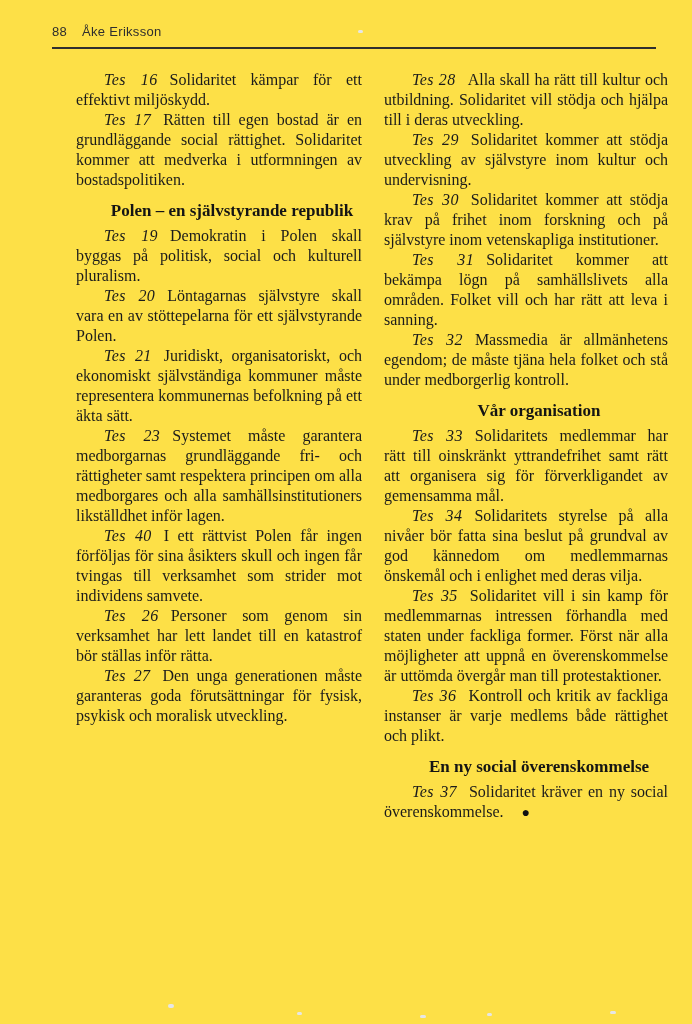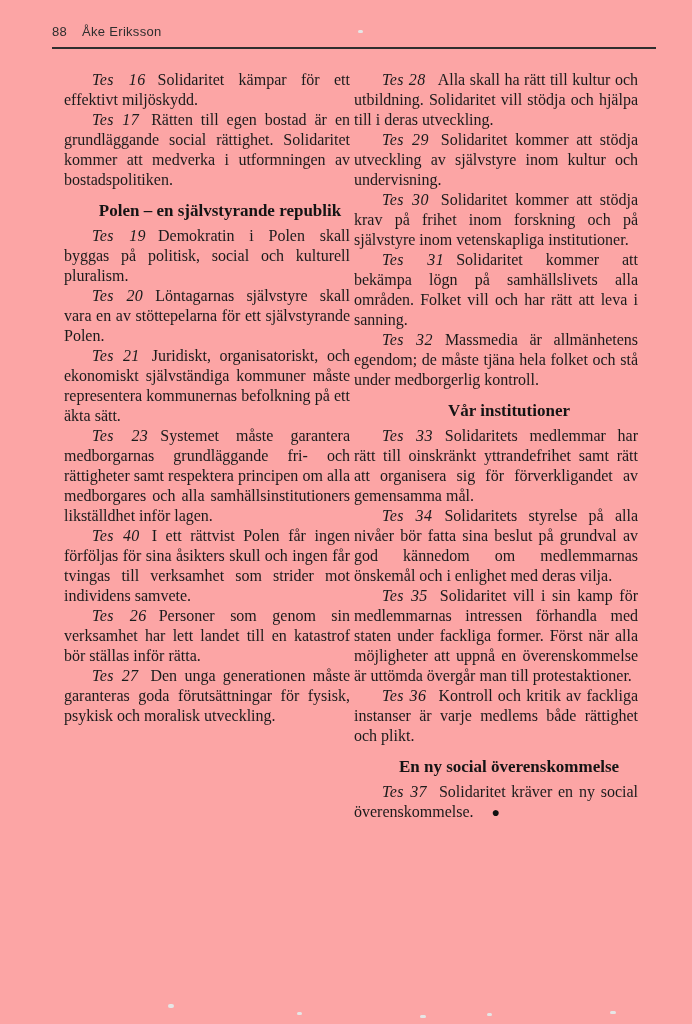--- a/index.html
+++ b/index.html
@@ -30,23 +30,23 @@
     position: absolute;
     top: 47px;
     left: 52px;
     width: 604px;
     height: 2px;
     background: #2f2f2f;
   }
   .columns {
     position: absolute;
     top: 70px;
-    left: 64px;
+    left: 76px;
     display: flex;
-    gap: 4px;
+    gap: 22px;
   }
   .col { display: block; }
   .col-left  { width: 286px; }
   .col-right { width: 284px; }
   p.thesis {
     margin: 0;
     font-size: 16px;
     line-height: 20px;
     text-align: justify;
     text-indent: 28px;
@@ -72,21 +72,21 @@
   }
   .speck {
     position: absolute;
     background: #e6e6e6;
     border-radius: 2px;
   }
 </style>
 </head>
 <body>
 
-<div class="page" style="background: #fca5a5; color: rgb(27, 27, 27);">
+<div class="page" style="background: #fde047; color: rgb(27, 27, 27);">
 
   <header class="running-header">
     <span class="page-number">88</span><span>Åke Eriksson</span>
   </header>
 
   <div class="header-rule" style="background: rgb(47, 47, 47);"></div>
 
   <main class="columns">
     <div class="col col-left">
         <p class="thesis"><span class="tes-label">Tes 16</span><span class="tes-text">Solidaritet kämpar för ett effektivt miljöskydd.</span></p>
@@ -99,21 +99,21 @@
         <p class="thesis"><span class="tes-label">Tes 40</span><span class="tes-text">I ett rättvist Polen får ingen förföljas för sina åsikters skull och ingen får tvingas till verksamhet som strider mot individens samvete.</span></p>
         <p class="thesis"><span class="tes-label">Tes 26</span><span class="tes-text">Personer som genom sin verksamhet har lett landet till en katastrof bör ställas inför rätta.</span></p>
         <p class="thesis"><span class="tes-label">Tes 27</span><span class="tes-text">Den unga generationen måste garanteras goda förutsättningar för fysisk, psykisk och moralisk utveckling.</span></p>
       </div>
     <div class="col col-right">
         <p class="thesis"><span class="tes-label">Tes 28</span><span class="tes-text">Alla skall ha rätt till kultur och utbildning. Solidaritet vill stödja och hjälpa till i deras utveckling.</span></p>
         <p class="thesis"><span class="tes-label">Tes 29</span><span class="tes-text">Solidaritet kommer att stödja utveckling av självstyre inom kultur och undervisning.</span></p>
         <p class="thesis"><span class="tes-label">Tes 30</span><span class="tes-text">Solidaritet kommer att stödja krav på frihet inom forskning och på självstyre inom vetenskapliga institutioner.</span></p>
         <p class="thesis"><span class="tes-label">Tes 31</span><span class="tes-text">Solidaritet kommer att bekämpa lögn på samhällslivets alla områden. Folket vill och har rätt att leva i sanning.</span></p>
         <p class="thesis"><span class="tes-label">Tes 32</span><span class="tes-text">Massmedia är allmänhetens egendom; de måste tjäna hela folket och stå under medborgerlig kontroll.</span></p>
-        <h2 class="section-heading">Vår institutioner</h2>
+        <h2 class="section-heading">Vår organisation</h2>
         <p class="thesis"><span class="tes-label">Tes 33</span><span class="tes-text">Solidaritets medlemmar har rätt till oinskränkt yttrandefrihet samt rätt att organisera sig för förverkligandet av gemensamma mål.</span></p>
         <p class="thesis"><span class="tes-label">Tes 34</span><span class="tes-text">Solidaritets styrelse på alla nivåer bör fatta sina beslut på grundval av god kännedom om medlemmarnas önskemål och i enlighet med deras vilja.</span></p>
         <p class="thesis"><span class="tes-label">Tes 35</span><span class="tes-text">Solidaritet vill i sin kamp för medlemmarnas intressen förhandla med staten under fackliga former. Först när alla möjligheter att uppnå en överenskommelse är uttömda övergår man till protestaktioner.</span></p>
         <p class="thesis"><span class="tes-label">Tes 36</span><span class="tes-text">Kontroll och kritik av fackliga instanser är varje medlems både rättighet och plikt.</span></p>
         <h2 class="section-heading">En ny social överenskommelse</h2>
         <p class="thesis"><span class="tes-label">Tes 37</span><span class="tes-text">Solidaritet kräver en ny social överenskommelse.</span><span class="end-dot">●</span></p>
       </div>
   </main>
 
   <div class="speck" style="left:358px; top:30px;  width:5px; height:3px;"></div>

